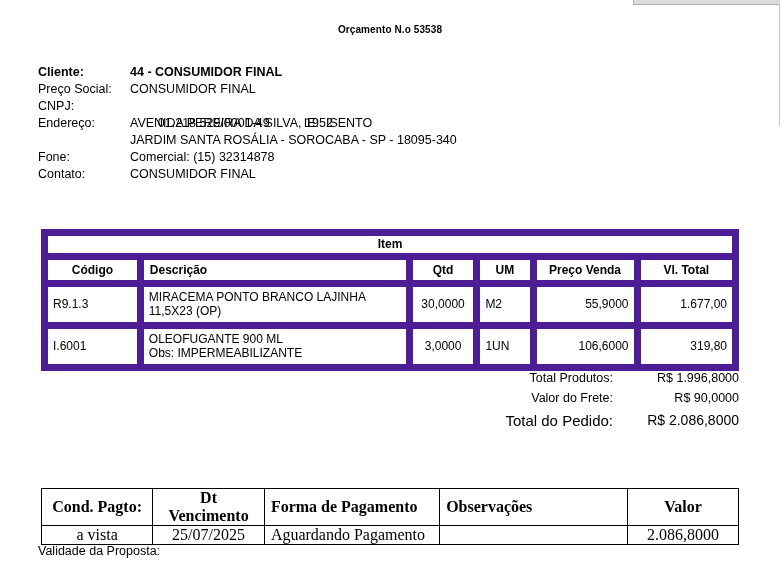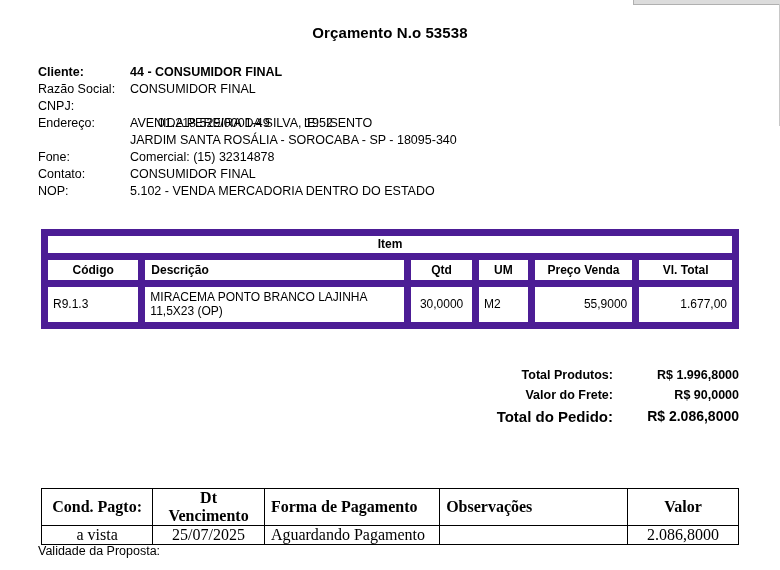--- a/index.html
+++ b/index.html
@@ -42,21 +42,21 @@
     height: 122px;
     background: #c8c8c8;
   }
 
   .doc-title {
     position: absolute;
     top: 24px;
     left: 0;
     width: 780px;
     text-align: center;
-    font-size: 15px;
+    font-size: 10px;
     font-weight: bold;
     letter-spacing: 0.1px;
   }
 
   
   .info {
     position: absolute;
     left: 38px;
     top: 64px;
     width: 700px;
@@ -138,23 +138,23 @@
   
   .totals {
     position: absolute;
     right: 41px;
     top: 368px;
     width: 330px;
   }
   .total-row {
     display: flex;
     justify-content: flex-end;
-    align-items: flex-start;
+    align-items: center;
     height: 20px;
-    font-weight: bold;
+    font-weight: normal;
     font-size: 12.5px;
   }
   .total-label {
     text-align: right;
     padding-right: 8px;
   }
   .total-value {
     width: 118px;
     text-align: right;
   }
@@ -209,21 +209,21 @@
   <div class="right-edge"></div>
 
   <div class="doc-title">Orçamento N.o 53538</div>
 
   <div class="info">
     <div class="info-row">
       <div class="info-label bold">Cliente:</div>
       <div class="info-value bold">44 - CONSUMIDOR FINAL</div>
     </div>
     <div class="info-row">
-      <div class="info-label">Razão Social:</div>
+      <div class="info-label">Preço Social:</div>
       <div class="info-value">CONSUMIDOR FINAL</div>
     </div>
     <div class="info-row">
       <div class="info-label">CNPJ:</div>
       <div class="info-value">
         <span>01.218.529/0001-49</span><span class="inline-ie">IE:  ISENTO</span>
       </div>
     </div>
     <div class="info-row">
       <div class="info-label">Endereço:</div>
@@ -233,24 +233,20 @@
       <div class="info-label"></div>
       <div class="info-value">JARDIM SANTA ROSÁLIA - SOROCABA - SP - 18095-340</div>
     </div>
     <div class="info-row">
       <div class="info-label">Fone:</div>
       <div class="info-value">Comercial: (15) 32314878</div>
     </div>
     <div class="info-row">
       <div class="info-label">Contato:</div>
       <div class="info-value">CONSUMIDOR FINAL</div>
-    </div>
-    <div class="info-row">
-      <div class="info-label">NOP:</div>
-      <div class="info-value">5.102 - VENDA MERCADORIA DENTRO DO ESTADO</div>
     </div>
   </div>
 
   <table class="items-table">
     <tbody>
         <tr>
       <td class="cap" colspan="6">Item</td>
     </tr>
     <tr class="hdr">
       <td class="col-codigo">Código</td>
@@ -274,20 +270,43 @@
         <div class="cell center mid">30,0000</div>
       </td>
       <td>
         <div class="cell mid">M2</div>
       </td>
       <td>
         <div class="cell right mid">55,9000</div>
       </td>
       <td>
         <div class="cell right mid">1.677,00</div>
+      </td>
+    </tr>
+    <tr>
+      <td>
+        <div class="cell mid">I.6001</div>
+      </td>
+      <td>
+        <div class="cell">
+          <div>OLEOFUGANTE 900 ML</div>
+          <div>Obs: IMPERMEABILIZANTE</div>
+        </div>
+      </td>
+      <td>
+        <div class="cell center mid">3,0000</div>
+      </td>
+      <td>
+        <div class="cell mid">1UN</div>
+      </td>
+      <td>
+        <div class="cell right mid">106,6000</div>
+      </td>
+      <td>
+        <div class="cell right mid">319,80</div>
       </td>
     </tr>
   </tbody>
     </table>
 
   <div class="totals">
     <div class="total-row">
       <div class="total-label">Total Produtos:</div>
       <div class="total-value">R$ 1.996,8000</div>
     </div>

